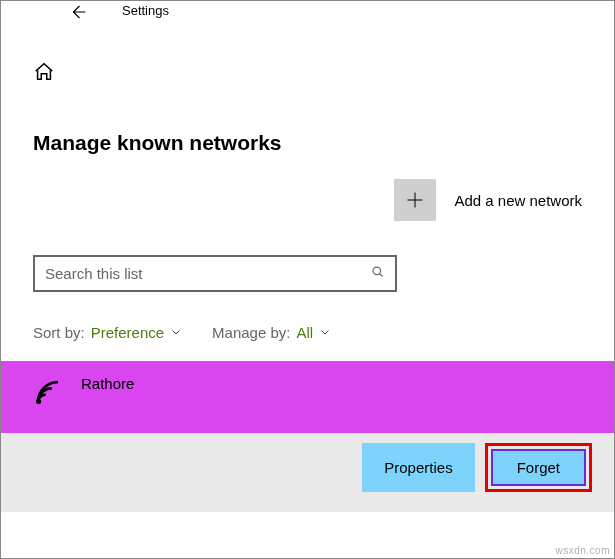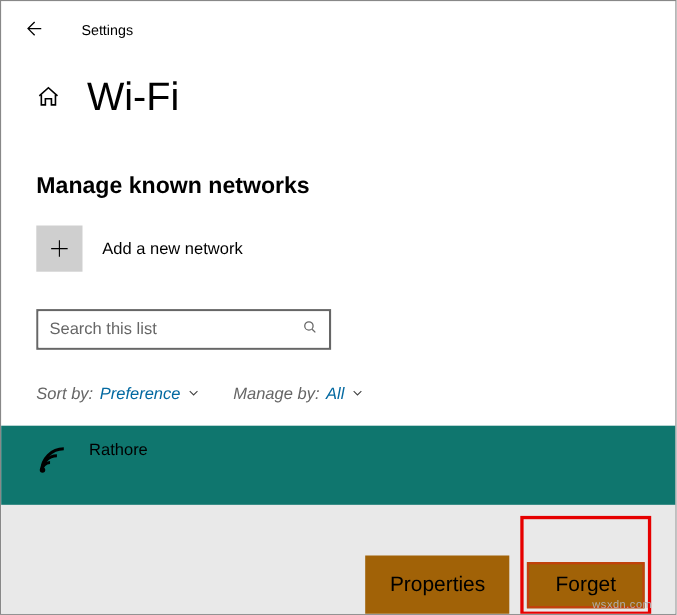--- a/index.html
+++ b/index.html
@@ -11,24 +11,25 @@
       font-family: "Segoe UI", Tahoma, sans-serif;
       background: #fff;
       width: 615px;
       height: 559px;
       overflow: hidden;
       border: 1px solid #888;
       position: relative;
     }
     .top-bar {
       display: flex;
-      align-items: center;
-      padding: 26px 20px;
+      align-items: flex-start;
+      padding: 2px 20px;
       height: 46px;
       font-size: 13px;
+      margin-left: 48px;
     }
     .back-arrow {
       font-size: 18px;
       margin-right: 35px;
       cursor: pointer;
       line-height: 1;
     }
     .top-title {
       font-size: 13px;
     }
@@ -53,20 +54,21 @@
     .section-title {
       font-size: 21px;
       font-weight: 700;
       padding: 40px 32px 14px;
     }
     .add-row {
       display: flex;
       align-items: center;
       padding: 10px 32px;
       cursor: pointer;
+      justify-content: flex-end;
     }
     .add-btn {
       width: 42px;
       height: 42px;
       background: #cfcfcf;
       display: flex;
       align-items: center;
       justify-content: center;
       margin-right: 18px;
     }
@@ -75,21 +77,21 @@
       height: 20px;
     }
     .add-label {
       font-size: 15px;
     }
     .search-wrap {
       padding: 24px 32px 12px;
     }
     .search-box {
       position: relative;
-      width: 268px;
+      width: 364px;
       border: 2px solid #666;
     }
     .search-input {
       width: 100%;
       border: none;
       padding: 8px 36px 8px 10px;
       font-size: 15px;
       font-family: inherit;
       outline: none;
       background: #fff;
@@ -108,40 +110,39 @@
     .search-icon svg {
       width: 14px;
       height: 14px;
     }
     .filter-row {
       display: flex;
       align-items: center;
       padding: 20px 32px 20px;
       font-size: 15px;
       gap: 30px;
-      font-style: italic;
     }
     .filter-group {
       display: flex;
       align-items: center;
       gap: 6px;
       cursor: pointer;
     }
     .filter-label {
       color: #666;
     }
     .filter-value {
-      color: #0369a1;
+      color: #4d7c0f;
     }
     .chevron svg {
       width: 12px;
       height: 12px;
     }
     .network-item {
-      background: #0f766e;
+      background: #d946ef;
       padding: 14px 32px;
       display: flex;
       align-items: flex-start;
       min-height: 72px;
     }
     .wifi-icon {
       margin-right: 18px;
       margin-top: 2px;
     }
     .wifi-icon svg {
@@ -152,41 +153,40 @@
       font-size: 15px;
     }
     .action-row {
       display: flex;
       justify-content: flex-end;
       gap: 10px;
       padding: 10px 22px 20px;
       background: #e9e9e9;
     }
     .action-btn {
-      background: #a16207;
+      background: #7dd3fc;
       border: none;
       padding: 10px 22px;
-      font-size: 19px;
+      font-size: 15px;
       font-family: inherit;
       cursor: pointer;
-      margin-top: 36px;
     }
     .forget-wrap {
       border: 3px solid #e60000;
       padding: 3px;
       display: inline-flex;
     }
     .forget-wrap .action-btn {
-      border: 2px solid #c2410c;
+      border: 2px solid #6d28d9;
       padding: 8px 24px;
     }
     .watermark {
       position: absolute;
       bottom: 2px;
-      right: 21px;
+      right: 4px;
       font-size: 10px;
       color: #b0b0b0;
       letter-spacing: 0.5px;
     }
   </style>
 </head>
 <body>
 
 <div class="top-bar">
   <span class="back-arrow">
@@ -197,21 +197,20 @@
   <span class="top-title">Settings</span>
 </div>
 
 <div class="header-row">
   <span class="home-icon">
     <svg viewBox="0 0 24 24" fill="none" stroke="#000" stroke-width="1.6">
       <path d="M3 11 L12 3 L21 11"></path>
       <path d="M5 10 V20 H9 V14 H15 V20 H19 V10"></path>
     </svg>
   </span>
-  <h1 class="page-title">Wi-Fi</h1>
 </div>
 
 <h2 class="section-title">Manage known networks</h2>
 
 <div class="add-row">
   <div class="add-btn">
     <svg viewBox="0 0 24 24" fill="none" stroke="#000" stroke-width="1.2">
       <path d="M12 3 V21 M3 12 H21"></path>
     </svg>
   </div>

